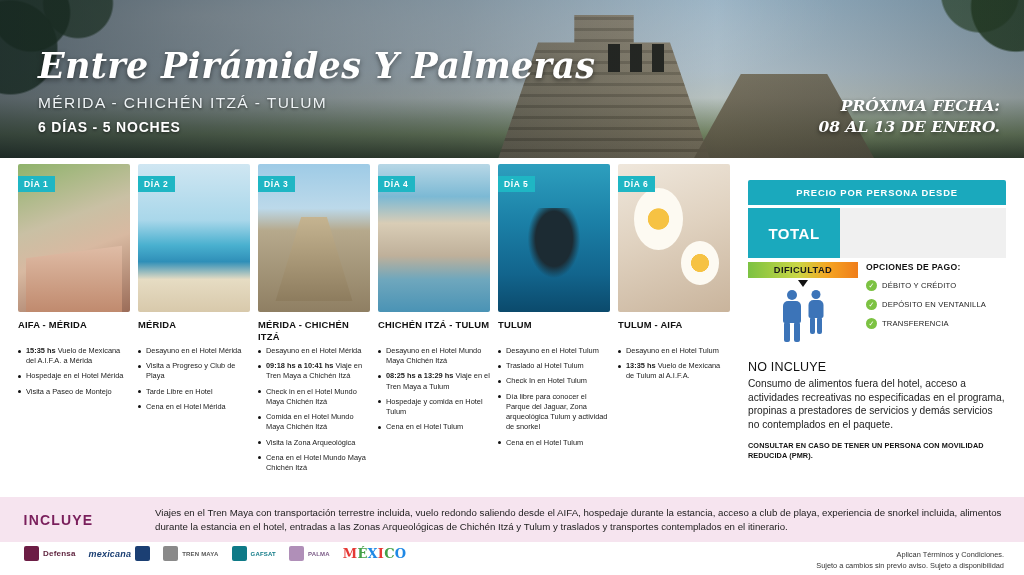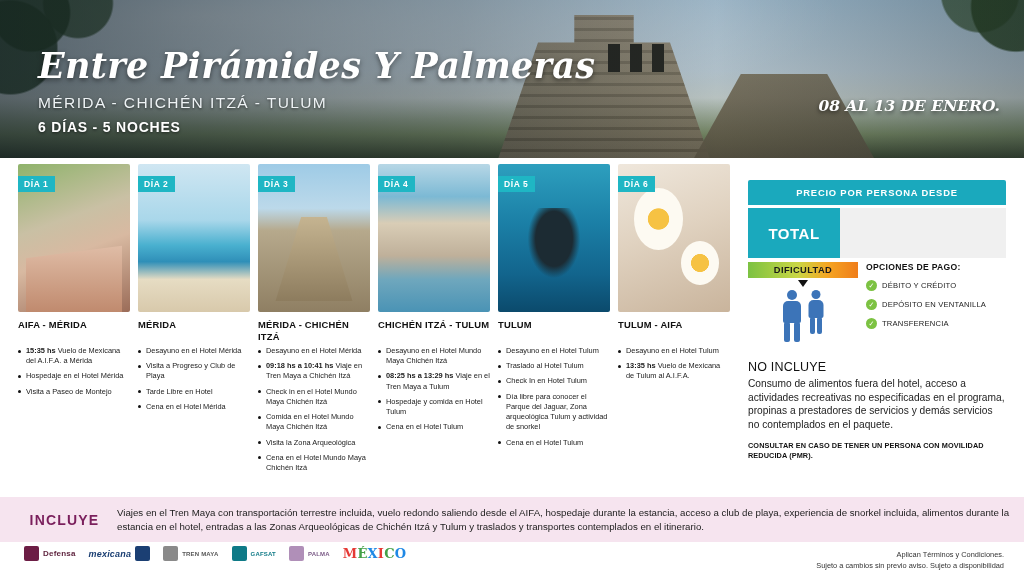--- a/index.html
+++ b/index.html
@@ -186,21 +186,21 @@
     font-size:7px; display:flex; align-items:center; justify-content:center; flex:0 0 auto;
   }
 
   .noincluye-t { margin-top:6px; font-size:12.5px; font-weight:400; color:#111; letter-spacing:.2px; }
   .noincluye-p { margin-top:3px; font-size:10.2px; line-height:1.34; color:#1c1c1c; }
   .consultar { margin-top:9px; font-size:7.3px; font-weight:700; color:#111; line-height:1.4; letter-spacing:.1px; }
 
   
   .incluye {
     position:absolute; left:0; top:497px; width:1024px; height:45px;
-    background:#f6e4ef; display:flex; align-items:center; padding:0 12px;
+    background:#f6e4ef; display:flex; align-items:center; padding:0 6px;gap:44px;
   }
   .incluye-label {
     width:105px; color:#7a1f5c; font-size:14px; font-weight:700; letter-spacing:1.2px;
     text-align:center; flex:0 0 auto;
   }
   .incluye-text { flex:1; font-size:9.7px; line-height:1.42; color:#1c1c1c; }
 
   
   .footer { position:absolute; left:0; top:542px; width:1024px; height:33px; background:#fff; }
   .logos { position:absolute; left:24px; top:4px; display:flex; align-items:center; gap:13px; }
@@ -237,20 +237,21 @@
     <div class="palms2"></div>
     <div class="hero-shade"></div>
 
     <div class="hero-text">
       <div class="hero-title">Entre Pirámides Y Palmeras</div>
       <div class="hero-sub">MÉRIDA - CHICHÉN ITZÁ - TULUM</div>
       <div class="hero-sub2">6 DÍAS - 5 NOCHES</div>
     </div>
 
     <div class="hero-date">
+      <div>PRÓXIMA FECHA:</div>
       <div>08 AL 13 DE ENERO.</div>
     </div>
   </div>
 
   <div class="body"></div>
 
   <div class="days">
 
     <div class="day">
       <div class="day-photo ph1">

